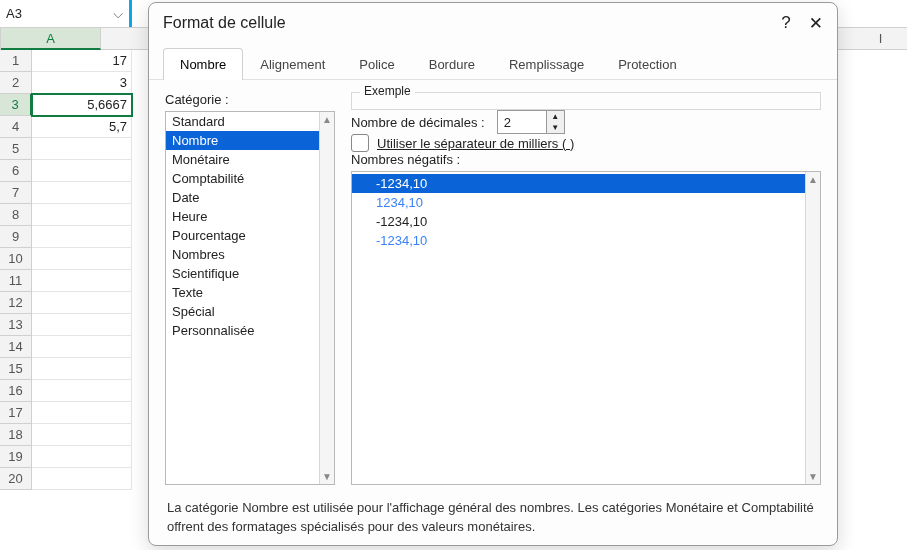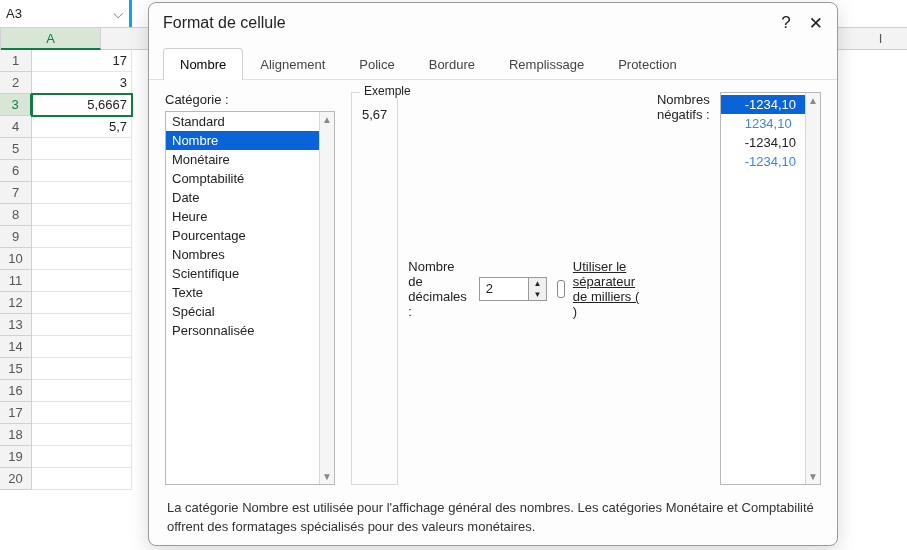--- a/index.html
+++ b/index.html
@@ -30,21 +30,21 @@
 .dlg-body{flex:1;padding:12px 16px 4px 16px;display:flex;flex-direction:column}
 .upper{display:flex;gap:16px;flex:1}
 .catcol{width:170px;display:flex;flex-direction:column}
 .lbl{margin-bottom:4px}
 .catlist{flex:1;border:1px solid #b8b8b8;background:#fff;position:relative;display:flex;flex-direction:column}
 .catitems{flex:1;overflow:hidden}
 .catitem{padding:2px 6px;cursor:pointer}
 .catitem.sel{background:#0a64d8;color:#fff}
 .sbar{position:absolute;right:0;top:0;bottom:0;width:15px;border-left:1px solid #d8d8d8;background:#f5f5f5;display:flex;flex-direction:column;justify-content:space-between;align-items:center;padding:2px 0}
 .sbar span{color:#888;font-size:10px}
-.rightcol{flex:1;display:flex;flex-direction:row;gap:10px}
+.rightcol{flex:1;display:flex;flex-direction:column;}
 .examplebox{border:1px solid #d8d8d8;padding:6px 10px 10px 10px;position:relative}
 .examplebox .leg{position:absolute;top:-9px;left:8px;background:#fdfdfd;padding:0 4px;font-size:12px}
 .decrow{display:flex;align-items:center;gap:12px}
 .spinner{display:flex;align-items:stretch;border:1px solid #999;height:24px}
 .spinner input{border:none;width:48px;text-align:left;padding:0 6px;outline:none}
 .spinner .arrows{display:flex;flex-direction:column;border-left:1px solid #999;width:18px}
 .spinner .arrows span{flex:1;display:flex;align-items:center;justify-content:center;font-size:8px;cursor:pointer;background:#f0f0f0}
 .chkrow{display:flex;align-items:center;gap:8px}
 .chk{width:18px;height:18px;border:1px solid #888;border-radius:3px;background:#fff}
 .neglist{flex:1;border:1px solid #b8b8b8;background:#fff;position:relative;display:flex}
@@ -195,21 +195,20 @@
             </div>
           <div class="sbar">
               <span>▲</span>
               <span>▼</span>
             </div>
         </div>
       </div>
       <div class="rightcol">
         <div class="examplebox">
           <span class="leg">Exemple</span>
-          <div style="padding-top:8px">5,67</div>
         </div>
         <div class="decrow">
           <span><span>Nombre de décimales :</span></span>
           <div class="spinner">
             <input value="2" style="">
             <div class="arrows">
                 <span>▲</span>
                 <span>▼</span>
               </div>
           </div>

